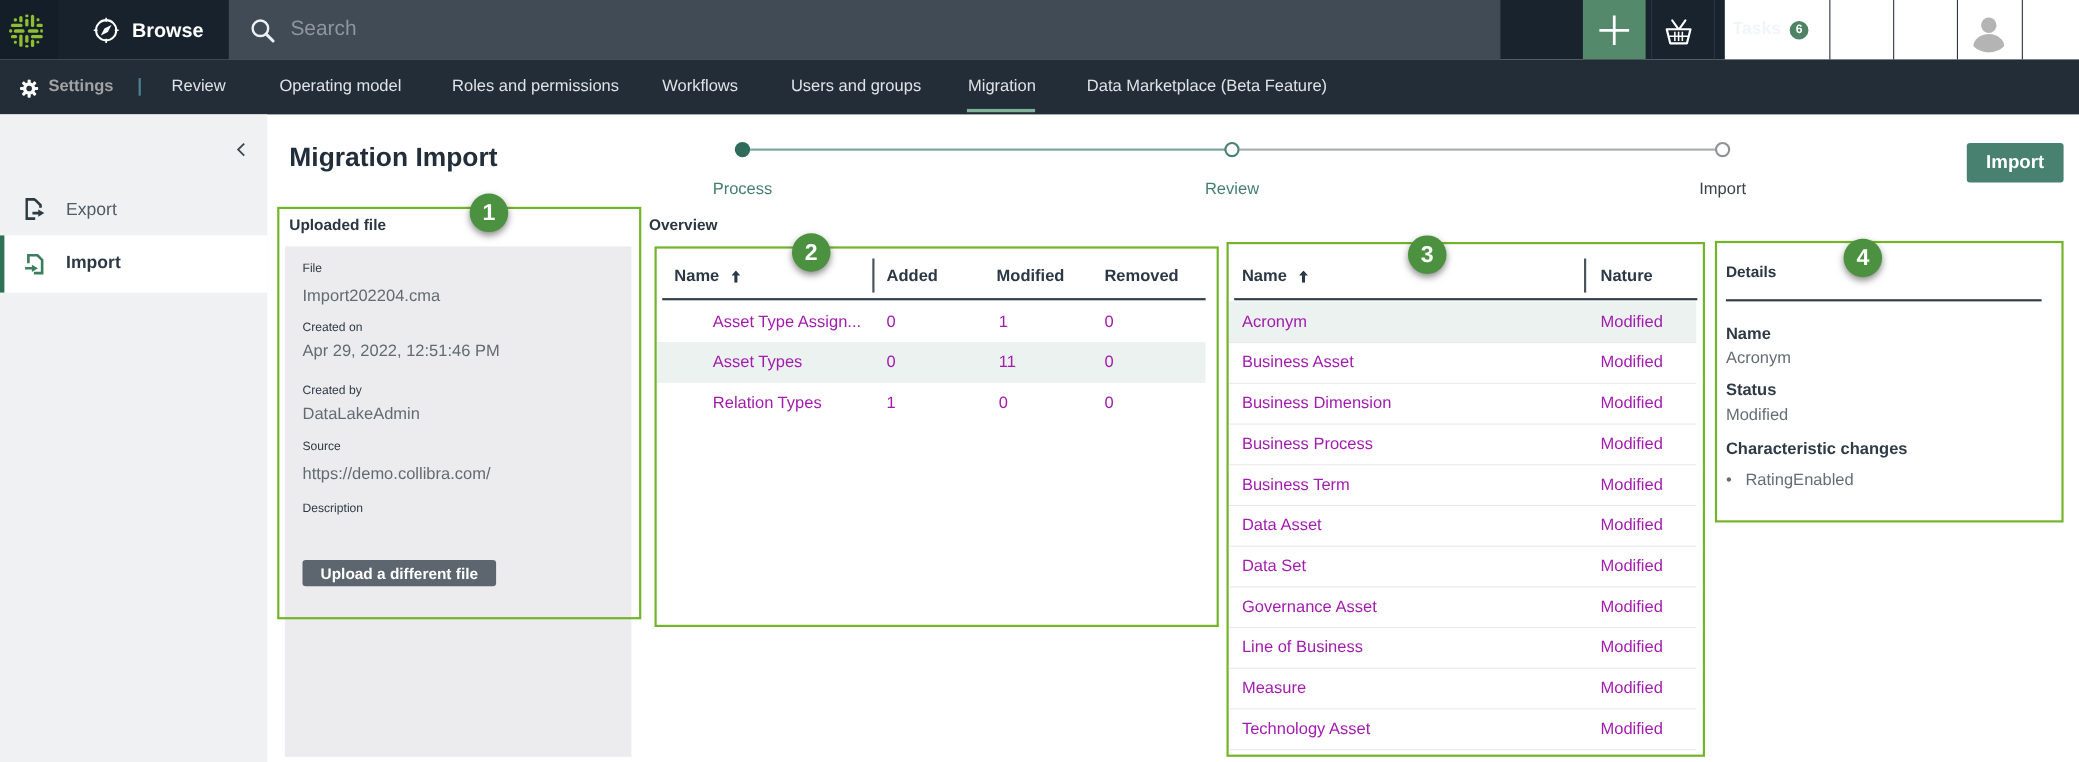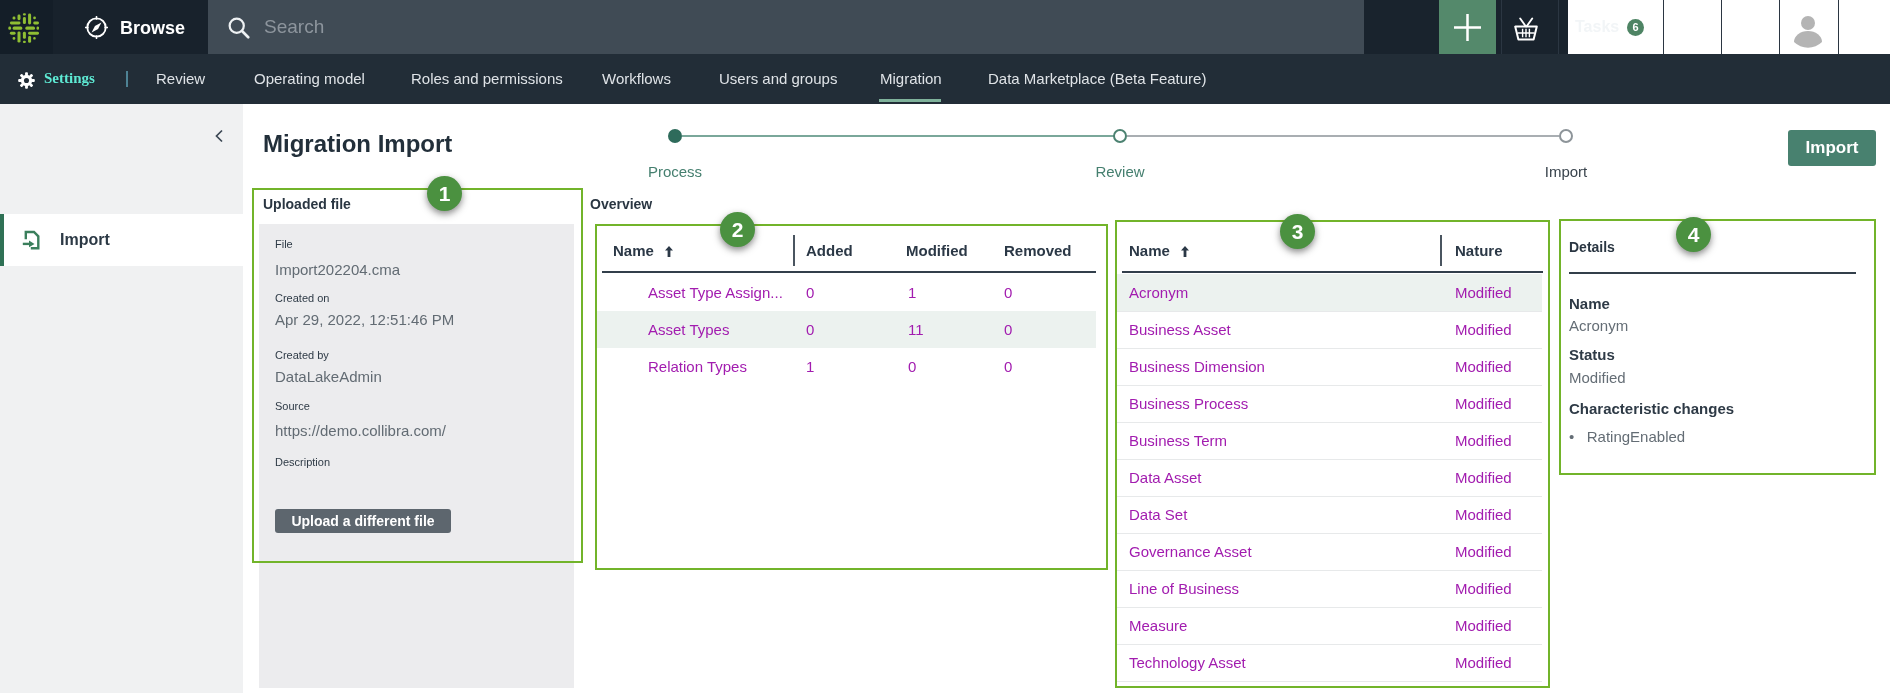--- a/index.html
+++ b/index.html
@@ -14,21 +14,21 @@
 .browse-txt { position:absolute; left:120px; top:18px; color:#fff; font-size:18px; font-weight:bold; }
 .search-txt { position:absolute; left:264px; top:16px; color:#8d959d; font-size:19px; }
 #plusbtn { position:absolute; left:1439px; top:0; width:57px; height:54px; background:#54896b; }
 .tsep { position:absolute; top:0; width:1px; height:54px; background:#2b3642; }
 .tasks-txt { position:absolute; left:1575px; top:18px; color:#f2f5f7; font-size:16px; font-weight:bold; }
 .badge6 { position:absolute; left:1627px; top:19px; width:17px; height:17px; border-radius:50%;
   background:#4e8464; color:#fff; font-size:11px; font-weight:bold; text-align:center; line-height:17px; }
 
 #subnav { position:absolute; left:0; top:54px; width:1890px; height:50px; background:#222d37; }
 #subnav .item { position:absolute; top:16px; color:#dfe3e7; font-size:15px; white-space:nowrap; }
-#subnav .settings { font-weight:bold; color:#5eead4;font-family:Liberation Serif, serif; }
+#subnav .settings { font-weight:bold; color:#a3a3a3; }
 .nav-divider { position:absolute; left:126px; top:17px; width:2px; height:16px; background:#4e8294; }
 .mig-underline { position:absolute; left:879px; top:45px; width:62px; height:3px; background:#7fb29b; }
 
 #sidebar { position:absolute; left:0; top:104px; width:243px; height:589px; background:#f0f1f2; }
 .side-item { position:absolute; left:0; width:243px; height:52px; }
 .side-item .lbl { position:absolute; left:60px; top:17px; font-size:16px; color:#4e5a66; }
 #import-item { background:#fff; border-left:4px solid #2f7155; }
 #import-item .lbl { left:56px; }
 #import-item .lbl { font-weight:bold; color:#2c3945; }
 
@@ -192,20 +192,31 @@
   <div class="item" style="left:719px">Users and groups</div>
   <div class="item" style="left:880px">Migration</div>
   <div class="item" style="left:988px">Data Marketplace (Beta Feature)</div>
   <div class="mig-underline"></div>
 </div>
 
 <div id="sidebar">
   <svg class="abs" style="left:214px;top:25px" width="11" height="14" viewBox="0 0 11 14">
     <polyline points="8,1.5 2.5,7 8,12.5" fill="none" stroke="#3c4854" stroke-width="1.7"></polyline>
   </svg>
+  <div class="side-item" style="top:61px">
+    <svg class="abs" style="left:23px;top:15px" width="19" height="20" viewBox="0 0 19 20">
+      <g fill="none" stroke="#2e3a46" stroke-width="2.4">
+        <path d="M8.8 1.2 H1.2 V18.8 H9"></path>
+        <path d="M8.5 1.2 L13.8 6.5 V8.8"></path>
+        <path d="M6.5 13.7 H12.5"></path>
+      </g>
+      <path d="M11.8 10.4 L17.3 13.7 L11.8 17 Z" fill="#2e3a46"></path>
+    </svg>
+    <div class="lbl">Export</div>
+  </div>
   <div class="side-item" id="import-item" style="top:110px">
     <svg class="abs" style="left:18px;top:16px" width="19" height="20" viewBox="0 0 19 20">
       <g fill="none" stroke="#3b7f5c" stroke-width="2.4">
         <path d="M3.8 9.3 V2 H12 L16.3 6.3 V18.3 H8.8"></path>
         <path d="M0.8 13.9 H7.5"></path>
       </g>
       <path d="M7 10.6 L12.5 13.9 L7 17.2 Z" fill="#3b7f5c"></path>
     </svg>
     <div class="lbl">Import</div>
   </div>

